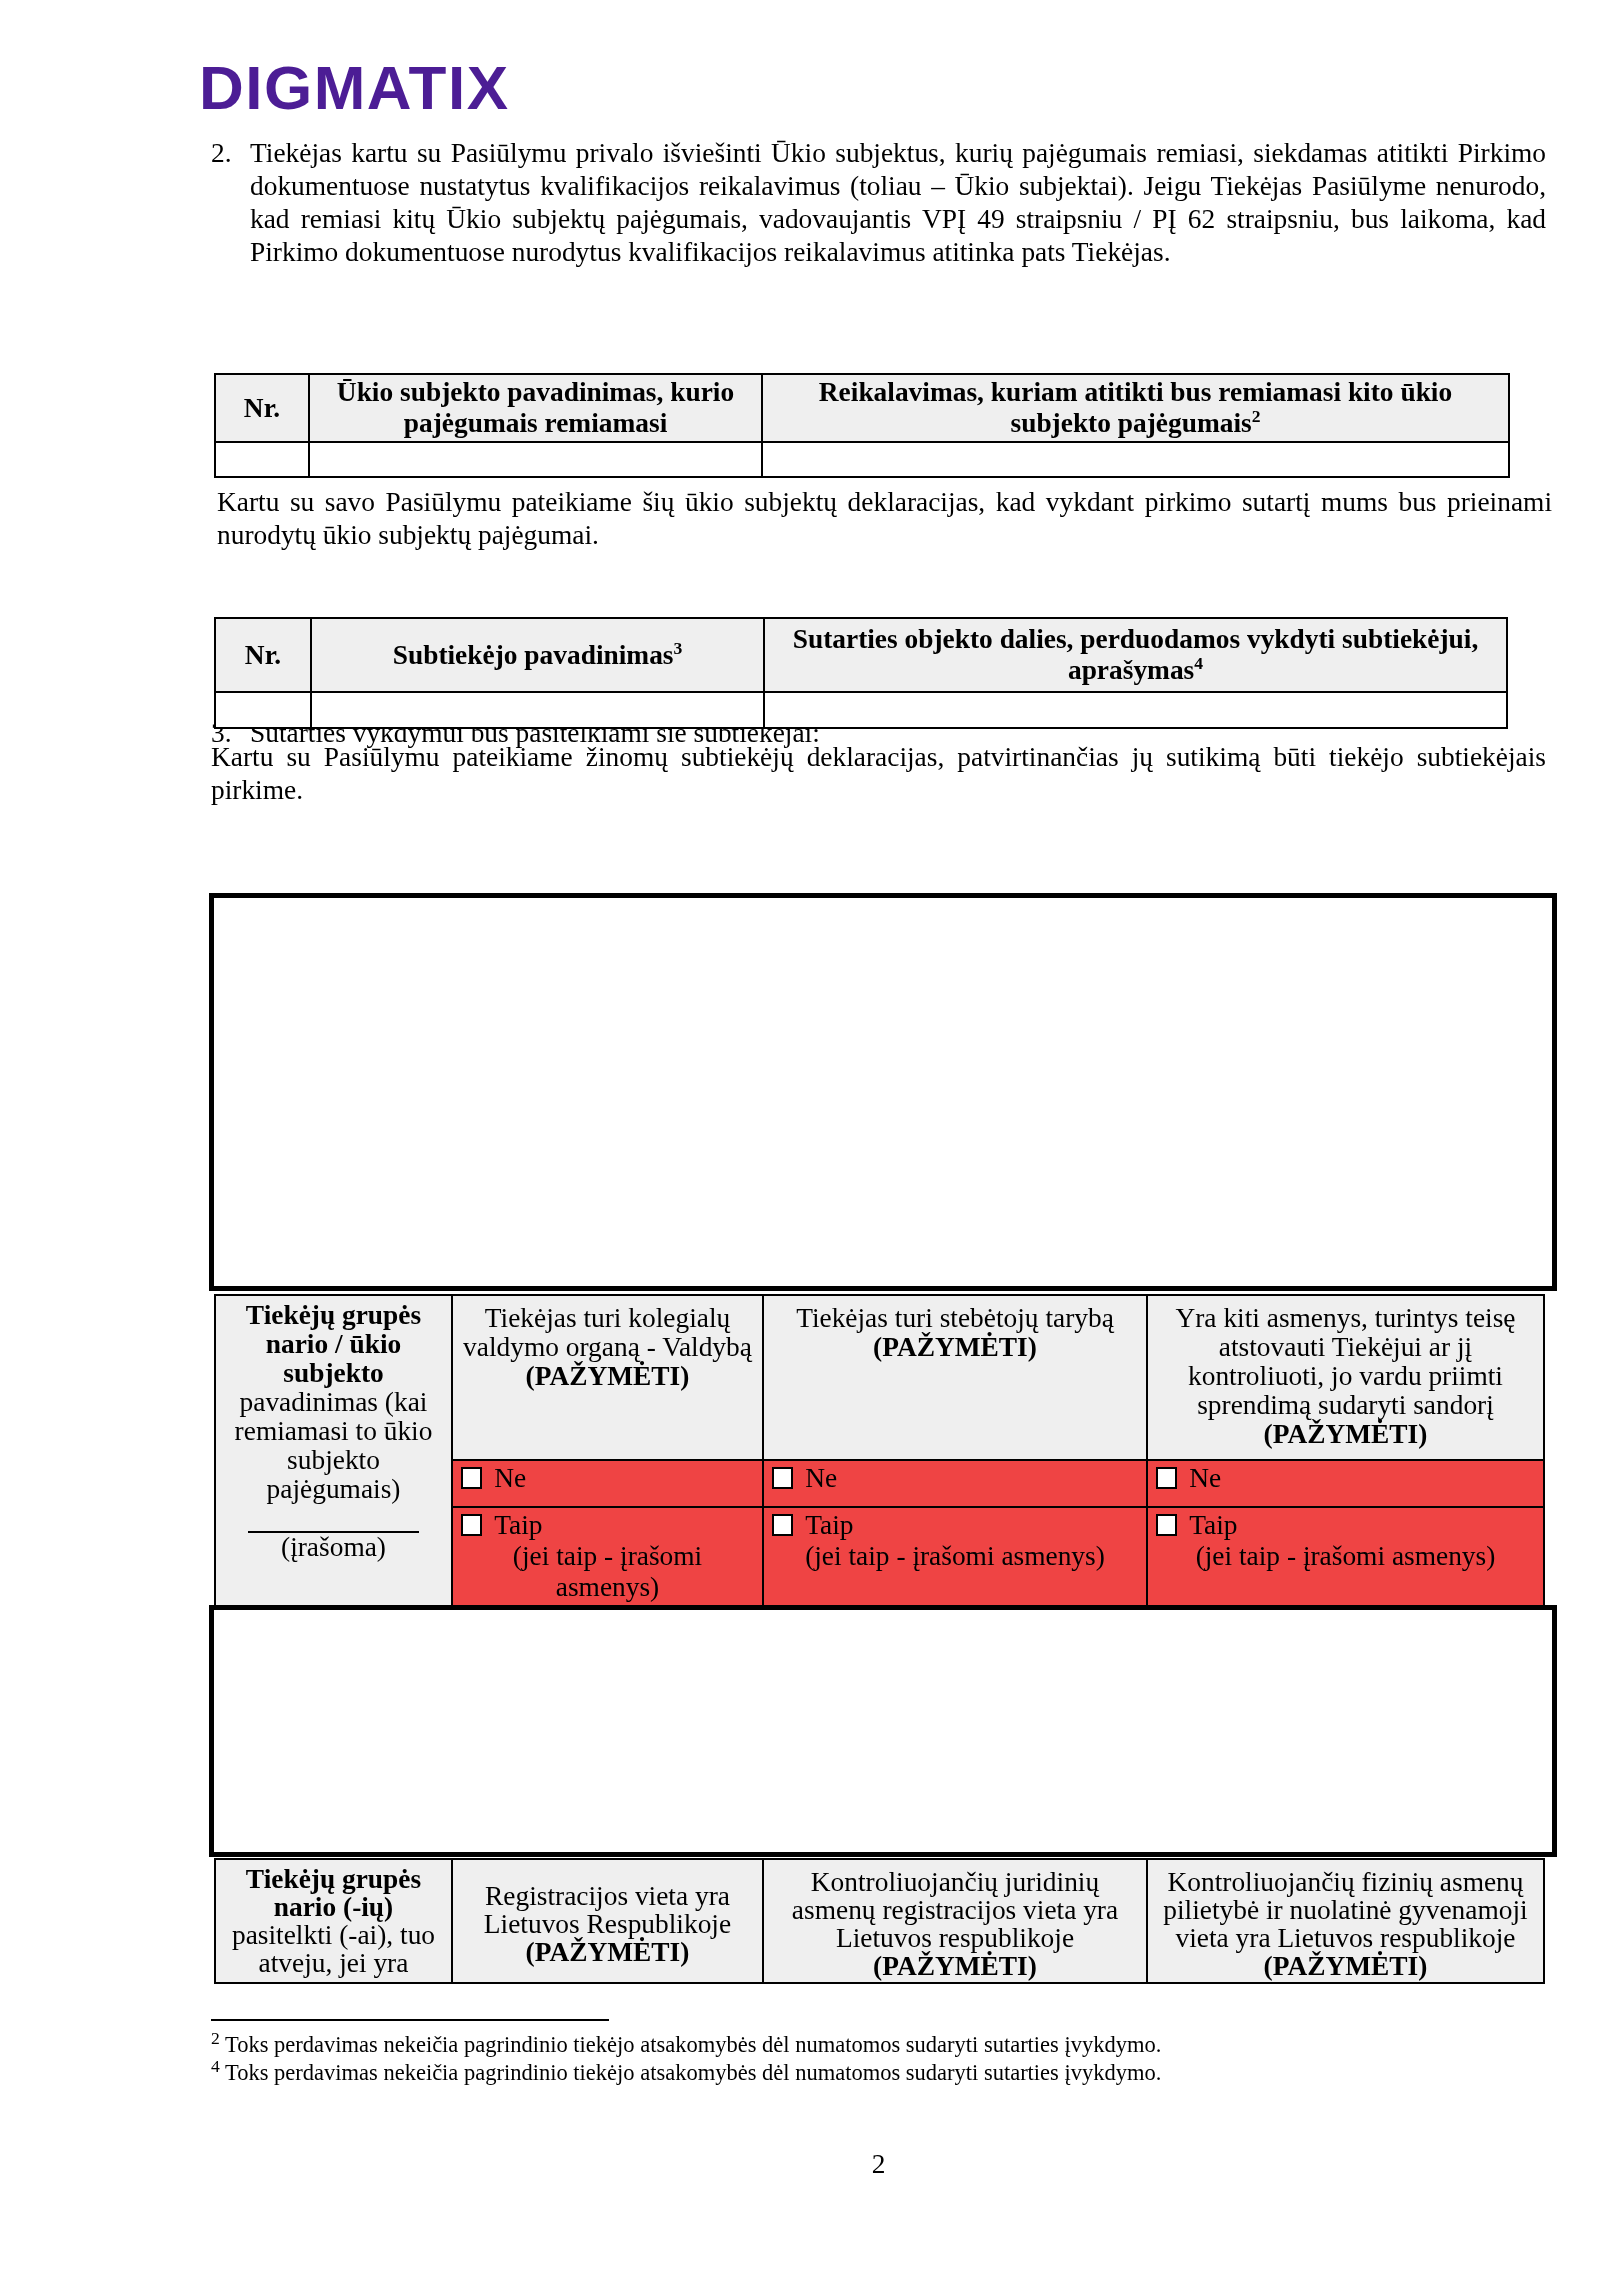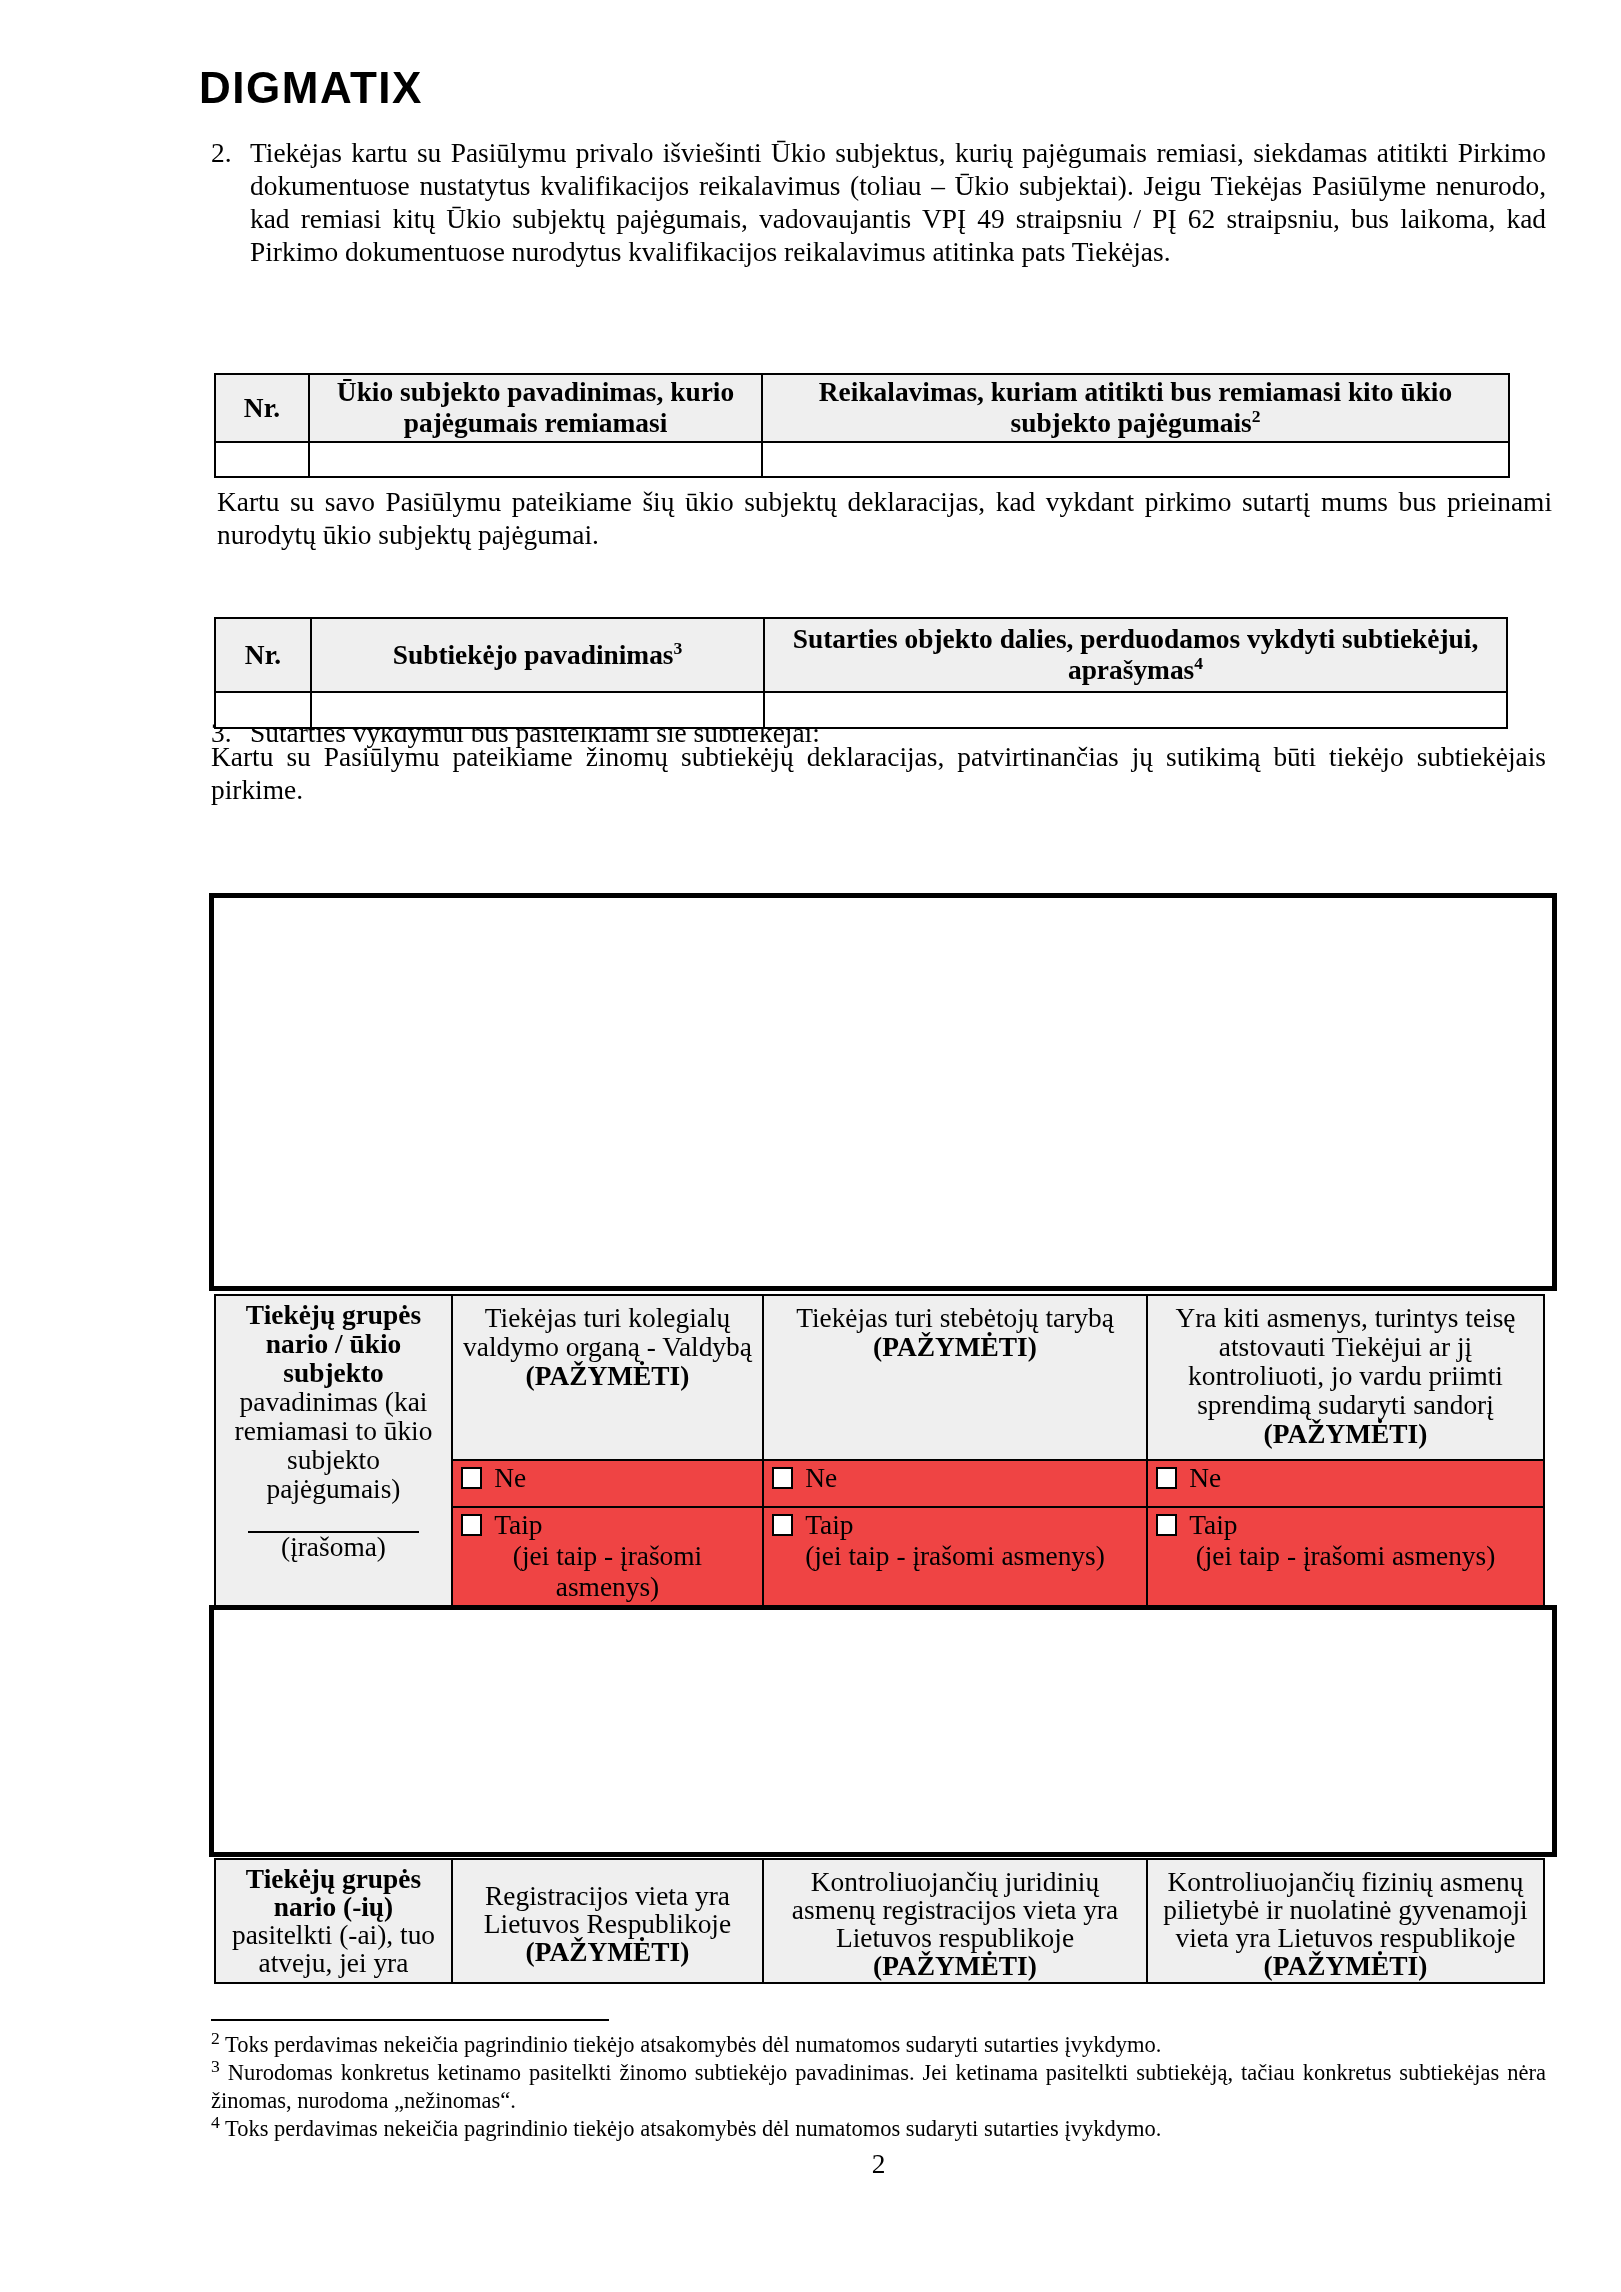--- a/index.html
+++ b/index.html
@@ -8,21 +8,21 @@
     position:relative; width:1621px; height:2293px; background:#ffffff;
     font-family:"Liberation Serif", serif; font-size:27.4px; line-height:33px; color:#000;
     overflow:hidden;
   }
   .abs { position:absolute; }
   .just { text-align:justify; }
   .hang { position:relative; padding-left:39px; }
   .hang .pnum { position:absolute; left:0; top:0; }
   .logo {
     font-family:"Liberation Sans", sans-serif; font-weight:700;
-    font-size:44px; line-height:57px; letter-spacing:1.5px; color:#000000;
+    font-size:62px; line-height:57px; letter-spacing:1.5px; color:#4c1d95;
   }
   table { border-collapse:collapse; table-layout:fixed; }
   .doc-table { border:2.9px solid #000; }
   .doc-table td { border:2px solid #000; padding:2px 7.8px; }
   .hd { background:#efefef; font-weight:bold; text-align:center; vertical-align:middle; line-height:31px; }
   .hd sup, .fnote sup { font-size:17.6px; line-height:0; }
   .empty-cell { background:#ffffff; }
   
   .frame { position:absolute; background:#ffffff; border:5.9px solid #000; z-index:3; }
   
@@ -208,23 +208,20 @@
     </tbody>
   </table>
 
   <div class="abs sep" style="left:211px; top:2019px; width:398px;"></div>
 
   <div class="abs fnotes" style="left:211px; top:2031px; width:1335px;">
     <div class="fnote">
       <sup>2</sup> <span>Toks perdavimas nekeičia pagrindinio tiekėjo atsakomybės dėl numatomos sudaryti sutarties įvykdymo.</span>
     </div>
     <div class="fnote">
-      <sup>3</sup> <span>Nurodomas konkretus ketinamo pasitelkti žinomo subtiekėjo pavadinimas. Jei ketinama pasitelkti subtiekėją, tačiau konkretus subtiekėjas nėra žinomas, nurodoma „nežinomas“.</span>
-    </div>
-    <div class="fnote">
       <sup>4</sup> <span>Toks perdavimas nekeičia pagrindinio tiekėjo atsakomybės dėl numatomos sudaryti sutarties įvykdymo.</span>
     </div>
   </div>
 
   <div class="abs pageno" style="left:211px; top:2148px; width:1335px;">2</div>
 
 </div>
 
 
 </body></html>

